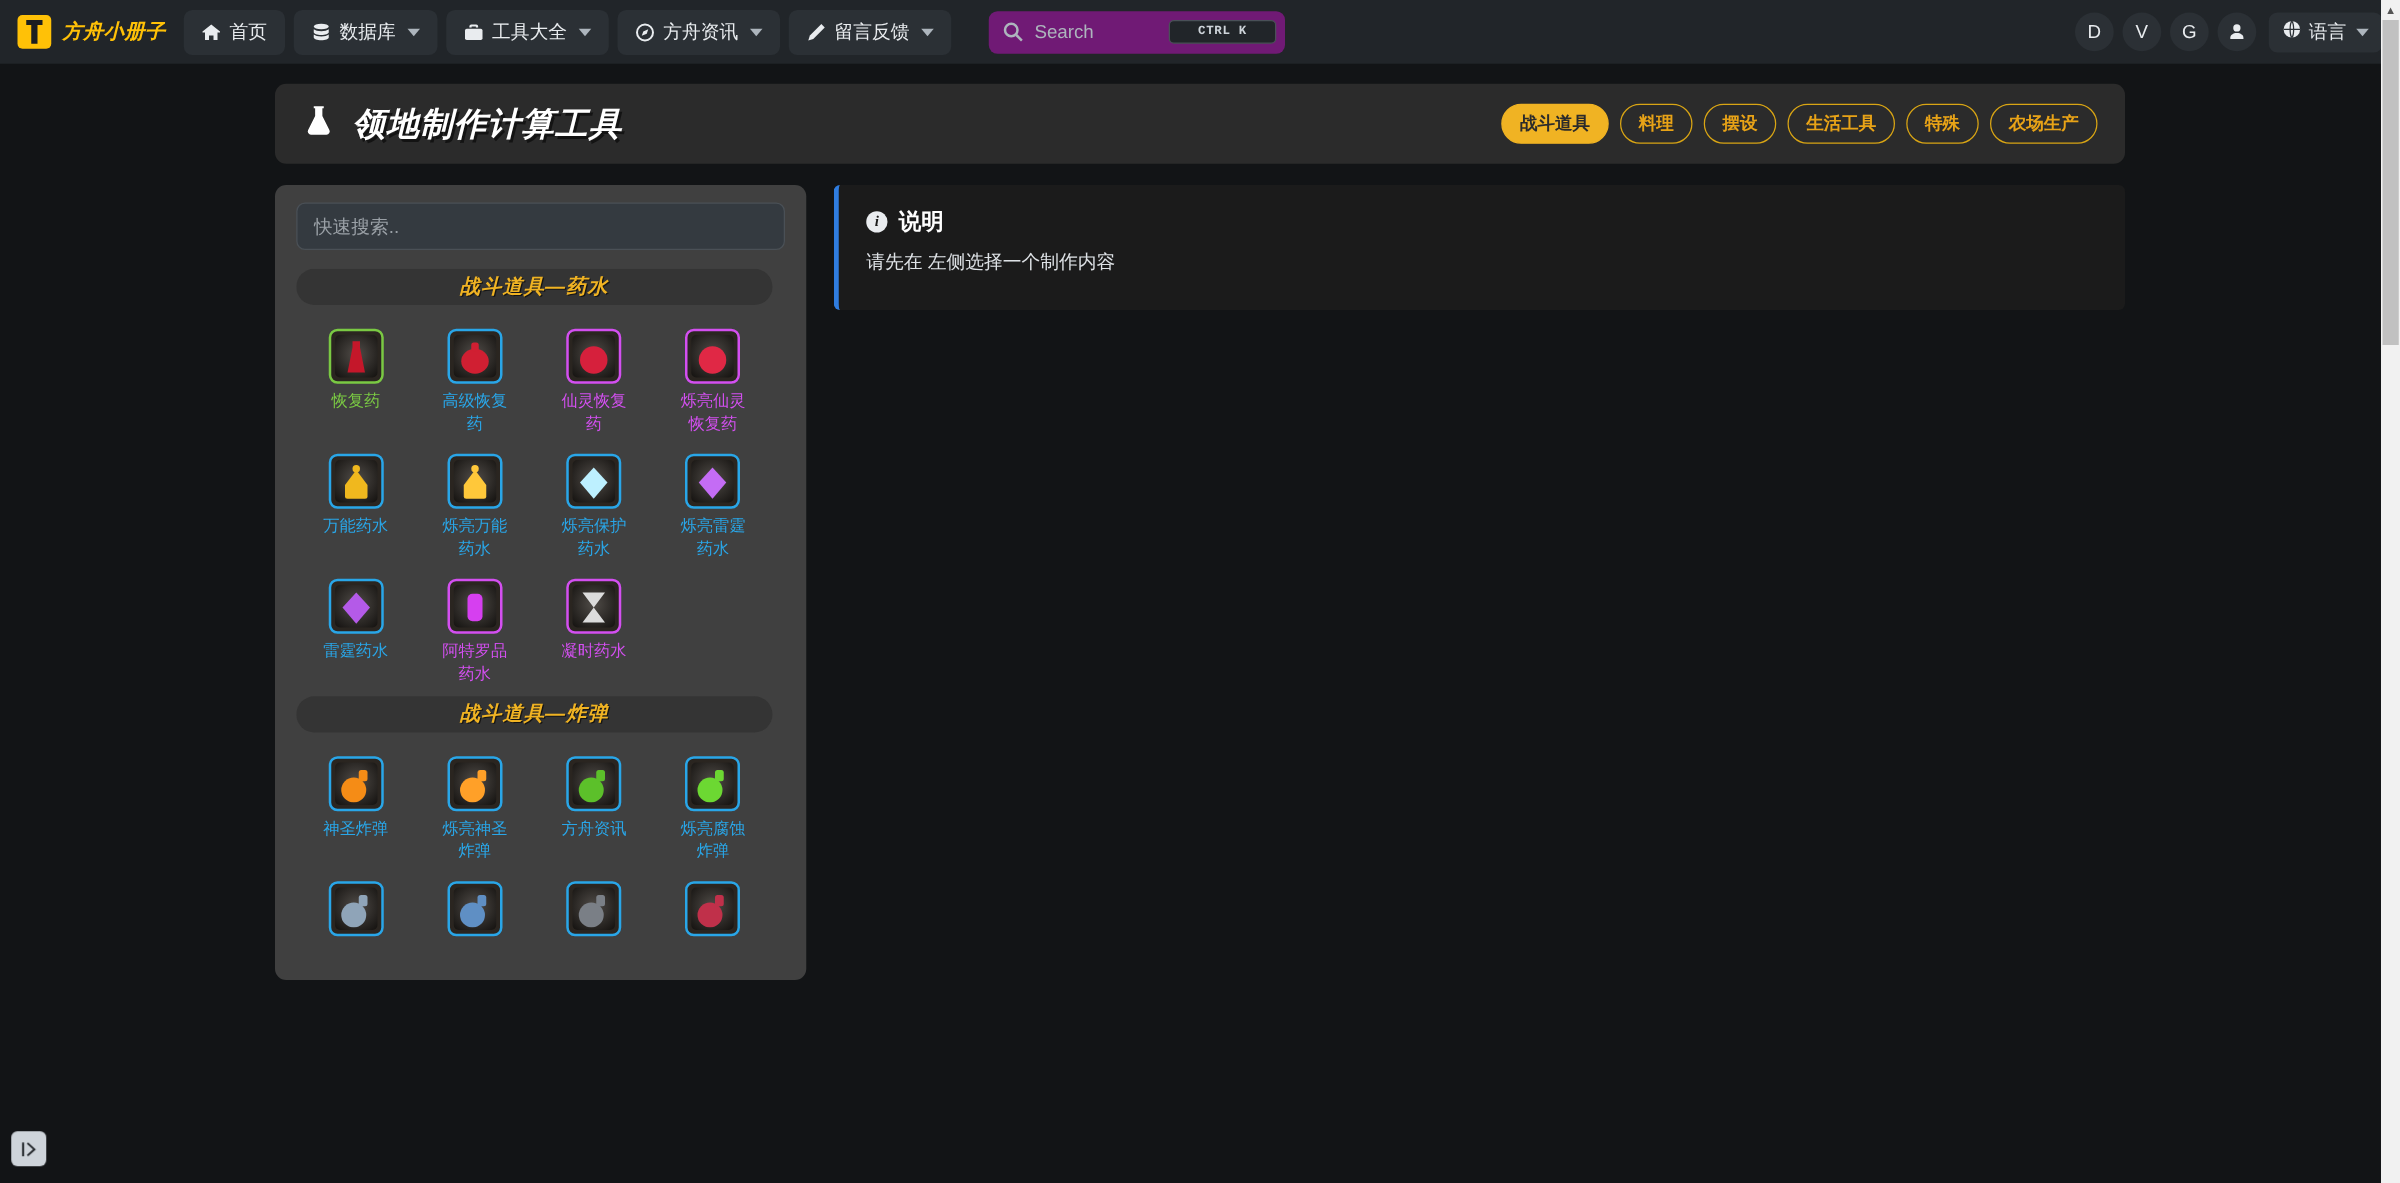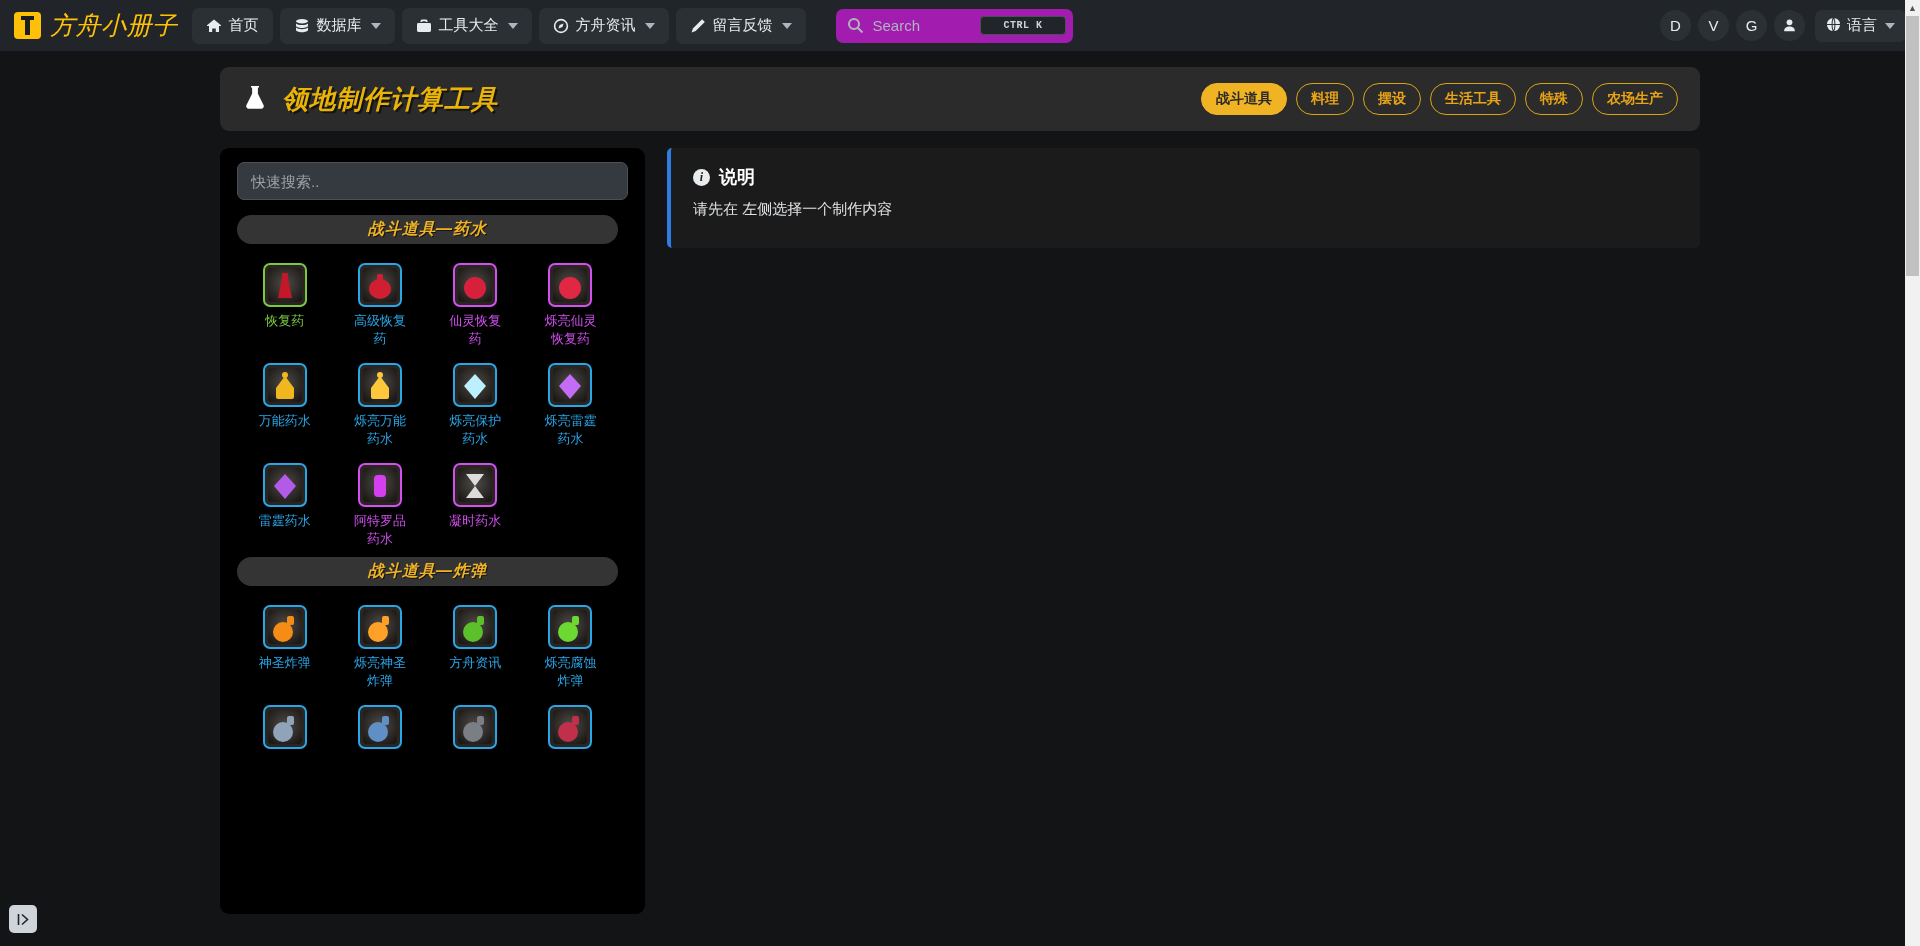--- a/index.html
+++ b/index.html
@@ -35,22 +35,22 @@
     position: absolute; left: 7px; top: 4px;
     width: 13px; height: 4px; background: #1b1e21;
   }
   .brand-logo::after {
     content: "";
     position: absolute; left: 11px; top: 4px;
     width: 5px; height: 19px; background: #1b1e21;
   }
   .brand-name {
     color: #ffc107;
-    font-size: 25px;
-    font-weight: normal;
+    font-size: 16px;
+    font-weight: bold;
     font-style: italic;
     letter-spacing: 0.5px;
     white-space: nowrap;
   }
   .nav-items { display: flex; align-items: center; gap: 7px; }
   .nav-item {
     display: flex; align-items: center; gap: 7px;
     height: 36px;
     padding: 0 14px;
     border-radius: 7px;
@@ -65,21 +65,21 @@
   .caret {
     width: 0; height: 0; margin-left: 2px;
     border-left: 5px solid transparent;
     border-right: 5px solid transparent;
     border-top: 6px solid #adb5bd;
   }
 
   .searchbox {
     margin-left: 30px;
     width: 237px; height: 34px;
-    background: #a21caf;
+    background: #701a75;
     border-radius: 7px;
     display: flex; align-items: center;
     padding: 0 7px 0 11px;
     cursor: text;
   }
   .searchbox .s-ico { width: 17px; height: 17px; flex: none; }
   .searchbox .s-ico svg { width: 17px; height: 17px; stroke: #adb5bd; fill: none; stroke-width: 2; }
   .searchbox .s-text {
     color: #adb5bd; font-size: 15px; margin-left: 9px; flex: 1;
   }
@@ -129,21 +129,21 @@
     background: #2b2b2b;
     border-radius: 9px;
     height: 64px;
     display: flex; align-items: center;
     padding: 0 22px 0 22px;
     justify-content: space-between;
   }
   .title-left { display: flex; align-items: center; gap: 13px; }
   .flask-icon svg { width: 27px; height: 27px; fill: #ffffff; }
   .page-title {
-    color: #eab308;
+    color: #ffffff;
     font-size: 26px;
     font-weight: bold;
     font-style: italic;
     letter-spacing: 1px;
     text-shadow: 2px 2px 0 rgba(0,0,0,0.55);
   }
   .cat-tabs { display: flex; align-items: center; gap: 9px; }
   .cat-tab {
     border: 1px solid #d9a514;
     border-radius: 17px;
@@ -164,24 +164,24 @@
   .content {
     display: flex;
     gap: 22px;
     margin-top: 17px;
   }
 
   
   .left-panel {
     width: 425px;
     flex: none;
-    background: #000000;
+    background: #404040;
     border-radius: 9px;
     padding: 14px 17px 0 17px;
-    height: 766px;
+    height: 636px;
     overflow: hidden;
   }
   .qsearch {
     width: 100%;
     height: 38px;
     background: #343a40;
     border: 1px solid #4a5056;
     border-radius: 7px;
     color: #e9ecef;
     font-size: 15px;

